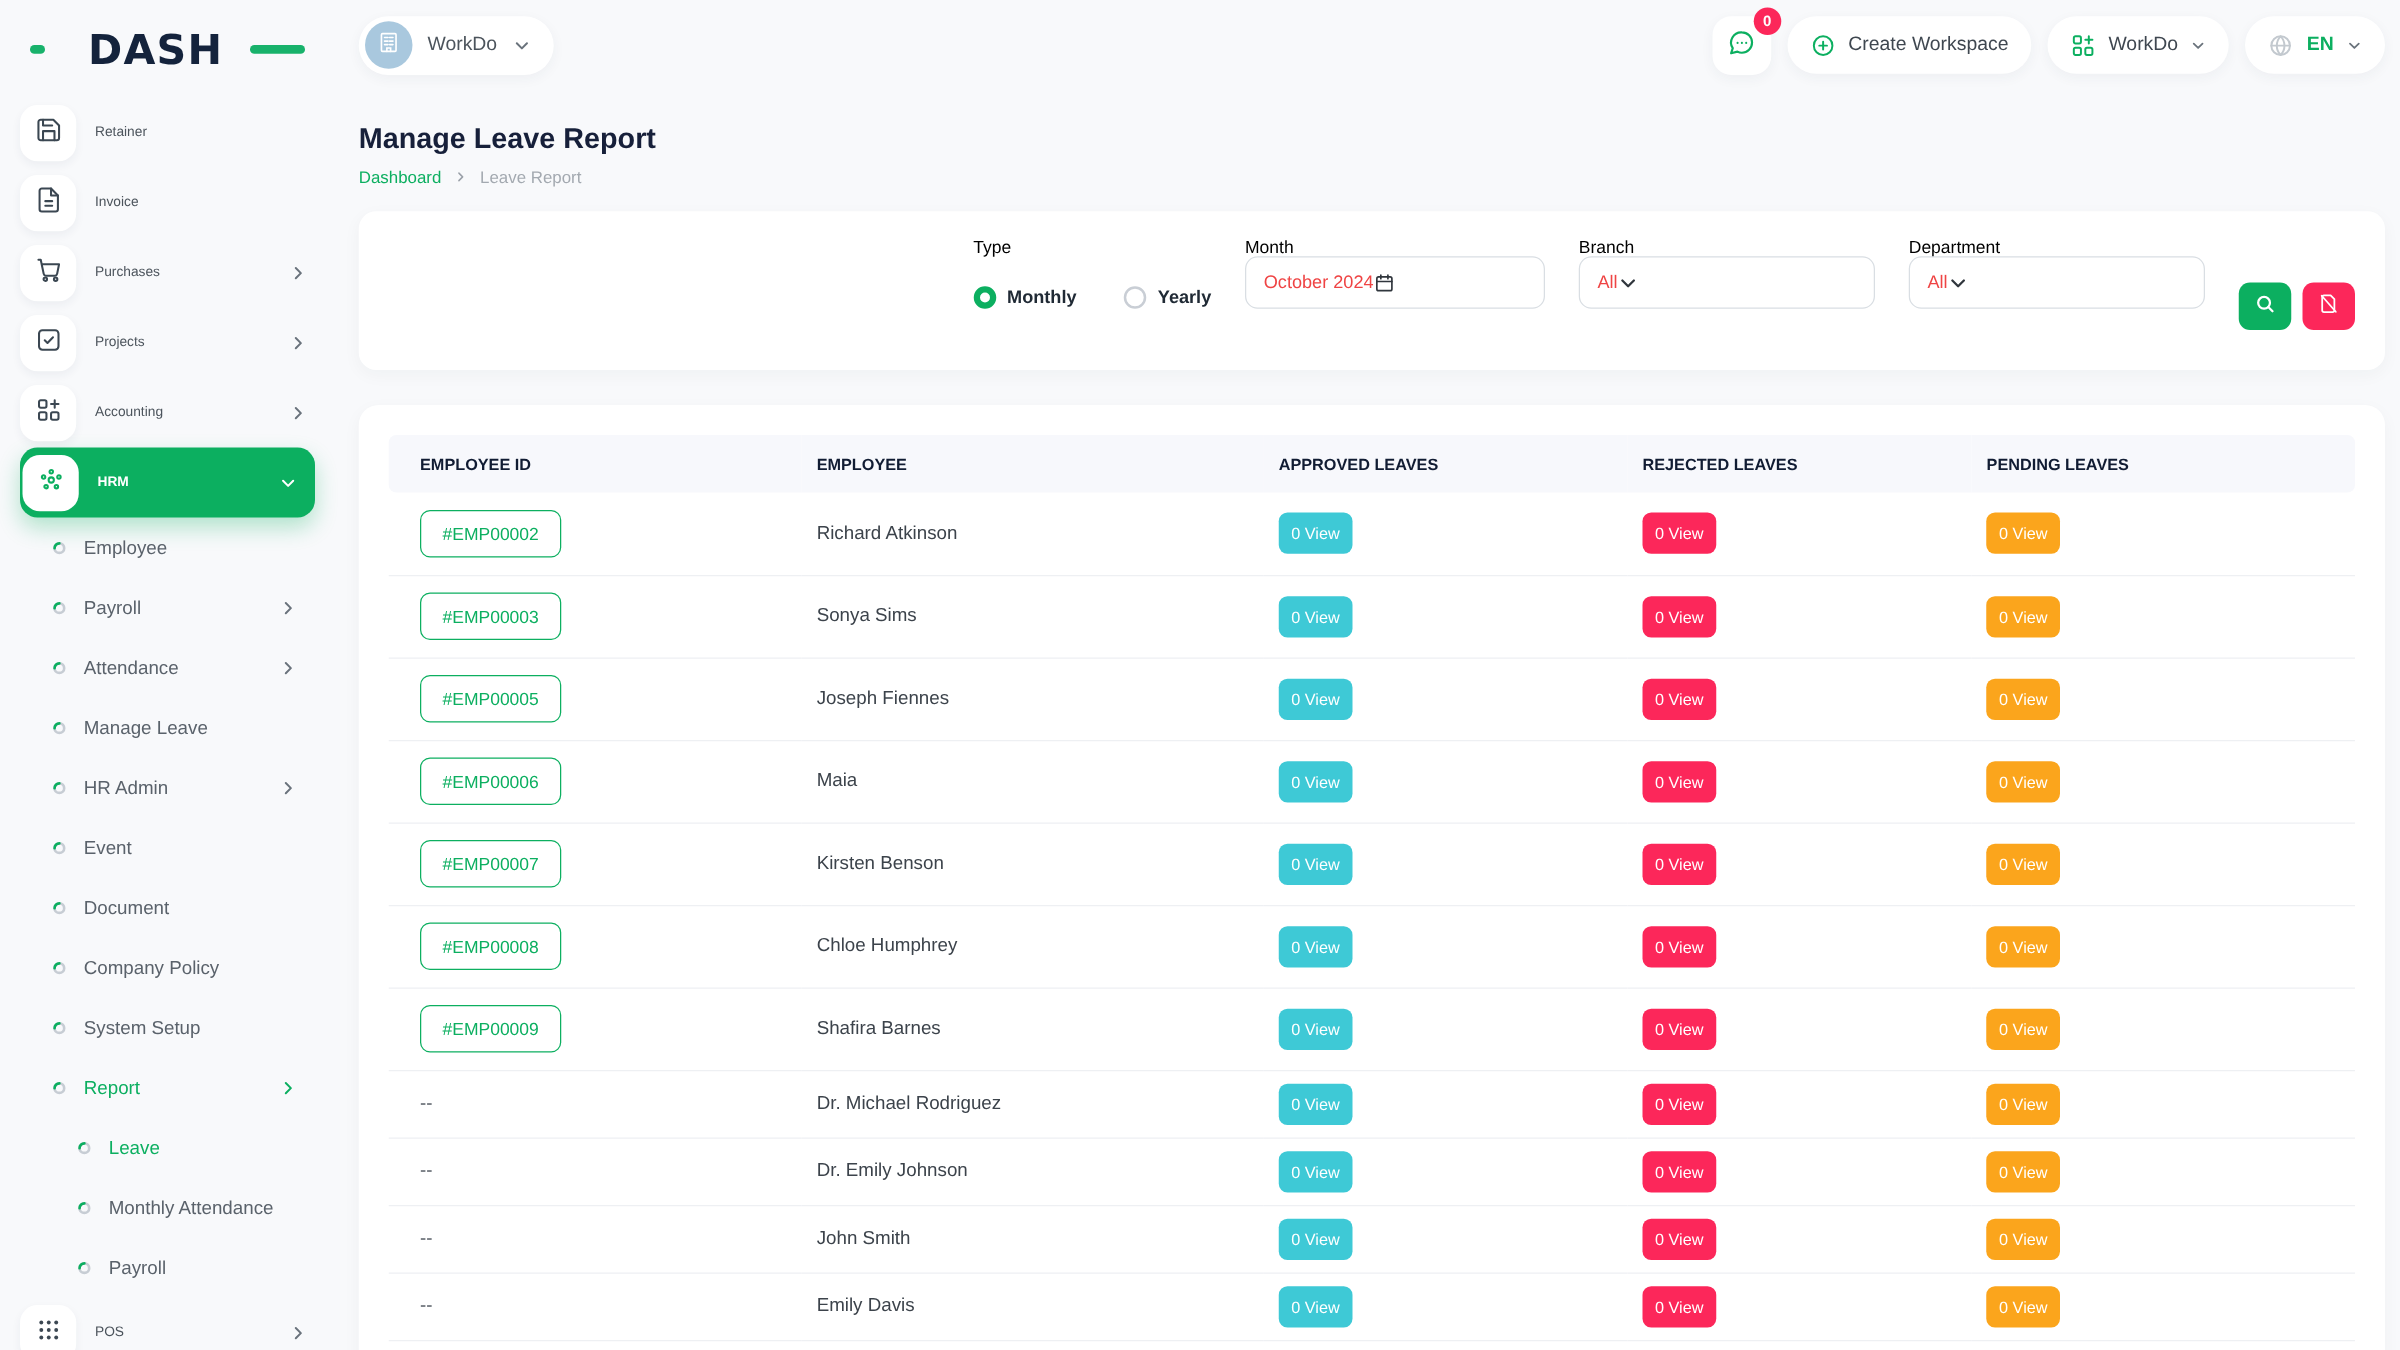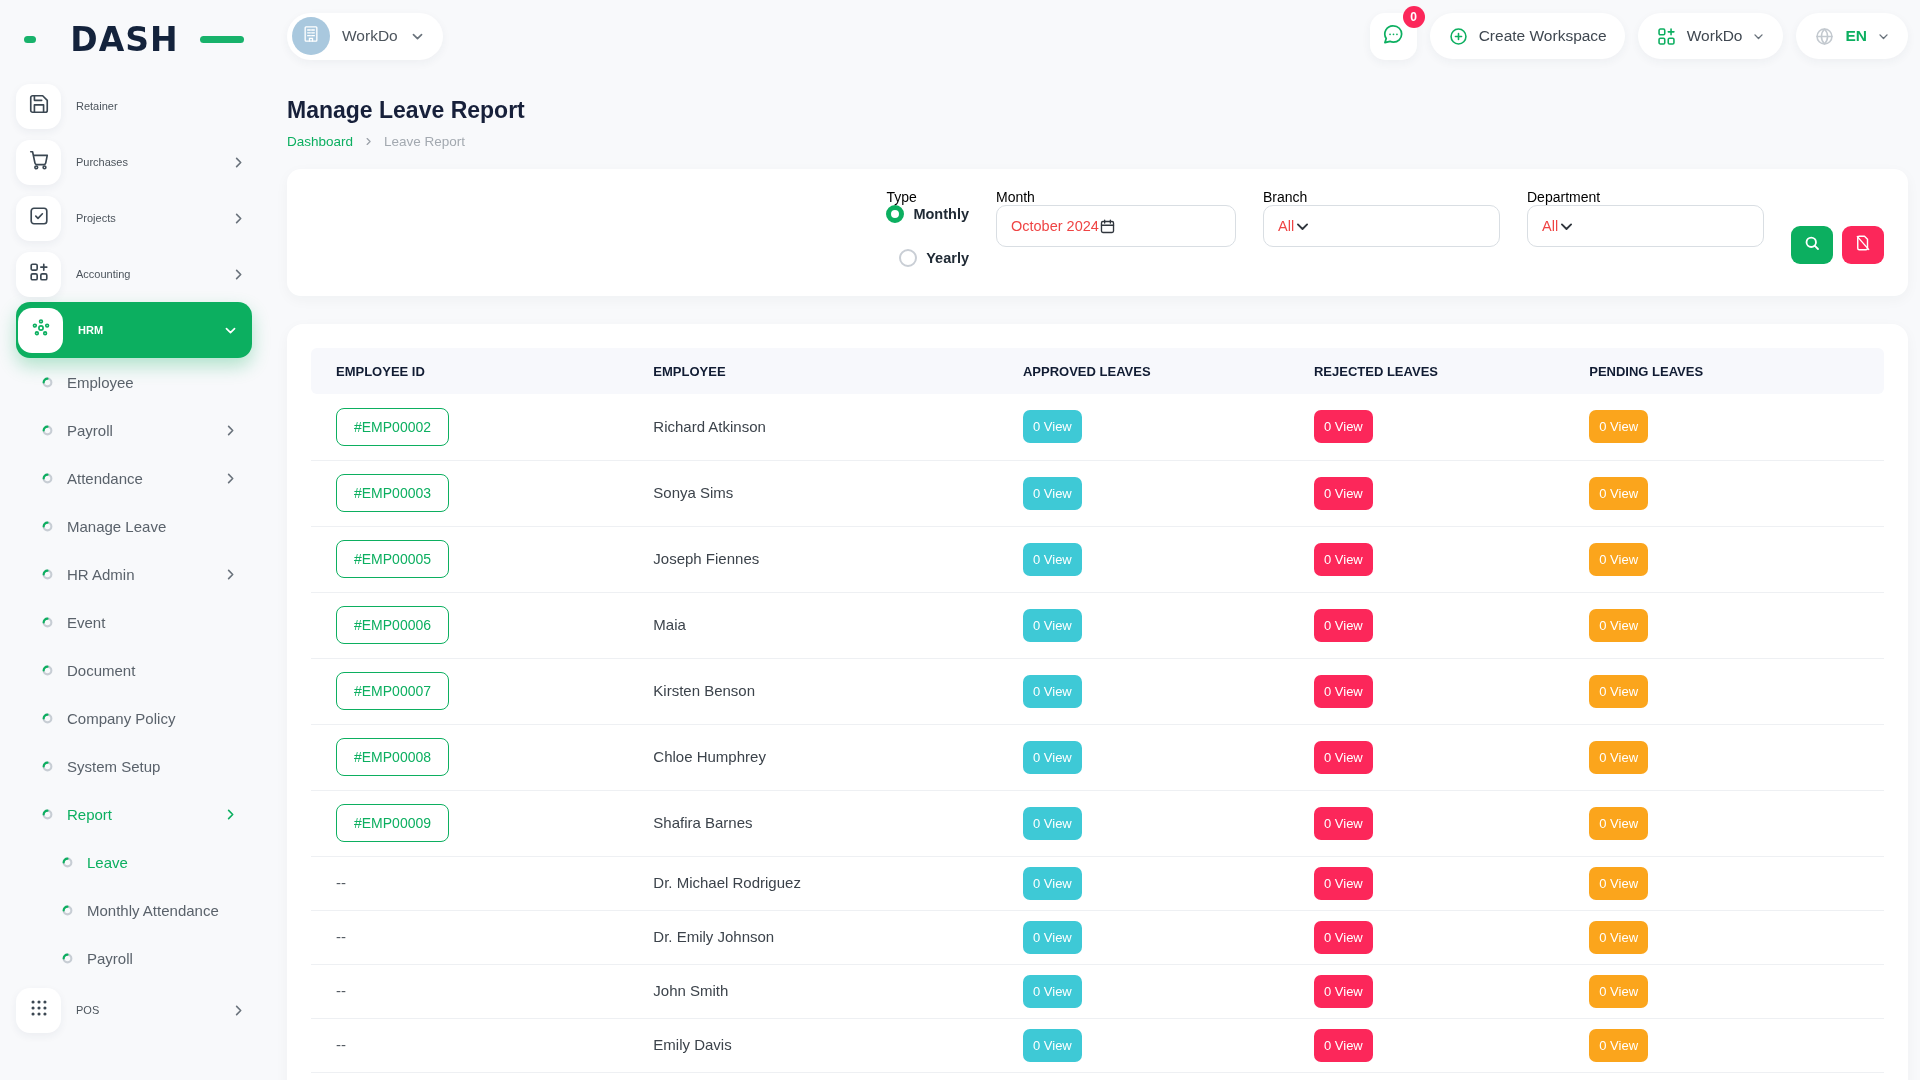--- a/index.html
+++ b/index.html
@@ -80,21 +80,21 @@
   .crumb-sep { color:#9aa0a8; display:flex; }
   .crumb-sep svg { width:11px; height:11px; }
   .crumb-current { color:#a3a9b0; }
 
   
   .filter-card { margin-top:20px; height:127px; background:#fff; border-radius:14px;
                  padding:20px 24px; display:flex; justify-content:flex-end; gap:27px;
                  box-shadow:0 4px 14px rgba(30,40,60,0.04); }
   .filter-group { display:flex; flex-direction:column; }
   .filter-label { font-size:14px; color:#000000; }
-  .radio-row { display:flex; align-items:flex-end; gap:26px; height:42px;flex-direction:column; }
+  .radio-row { display:flex; align-items:flex-end; gap:38px; height:42px; }
   .radio-opt { display:flex; align-items:center; gap:9px; cursor:pointer;
                font-size:14.5px; font-weight:700; color:#202a35; }
   .rdo { width:18px; height:18px; border-radius:50%; background:#fff; }
   .rdo.on { border:5.5px solid #0caf60; }
   .rdo.off { border:2px solid #c9ced5; }
   .input-box { height:42px; border:1px solid #d9dee3; border-radius:10px; background:#fff;
                display:flex; align-items:center; justify-content:flex-start;
                padding:0 14px; font-size:14.5px; color:#ef4444; cursor:pointer; }
   .input-box .ic-dark { color:#30363d; display:flex; }
   .input-box .ic-dark svg { width:17px; height:17px; }
@@ -153,20 +153,31 @@
                   <path d="M17 21v-8H7v8"></path>
                   <path d="M7 3v5h8"></path>
                 </svg></span>
     </span>
     <span class="nav-label">Retainer</span>
 
   </div>
           <div class="nav-item">
     <span class="icon-box">
       <span class="ic"><svg viewBox="0 0 24 24" fill="none" stroke="currentColor" stroke-width="1.8" stroke-linecap="round" stroke-linejoin="round">
+                  <path d="M14 2H6a2 2 0 0 0-2 2v16a2 2 0 0 0 2 2h12a2 2 0 0 0 2-2V8z"></path>
+                  <path d="M14 2v6h6"></path>
+                  <path d="M9 13h6M9 17h6"></path>
+                </svg></span>
+    </span>
+    <span class="nav-label">Invoice</span>
+
+  </div>
+          <div class="nav-item">
+    <span class="icon-box">
+      <span class="ic"><svg viewBox="0 0 24 24" fill="none" stroke="currentColor" stroke-width="1.8" stroke-linecap="round" stroke-linejoin="round">
                   <circle cx="9" cy="20" r="1.5"></circle>
                   <circle cx="18" cy="20" r="1.5"></circle>
                   <path d="M3 3h2l2.6 12.4a2 2 0 0 0 2 1.6h7.7a2 2 0 0 0 2-1.6L21 7H6"></path>
                 </svg></span>
     </span>
     <span class="nav-label">Purchases</span>
     <span class="chev">
               <svg viewBox="0 0 24 24" fill="none" stroke="currentColor" stroke-width="2.6" stroke-linecap="round" stroke-linejoin="round">
                 <path d="M9 5.5l6.5 6.5L9 18.5"></path>
               </svg>

